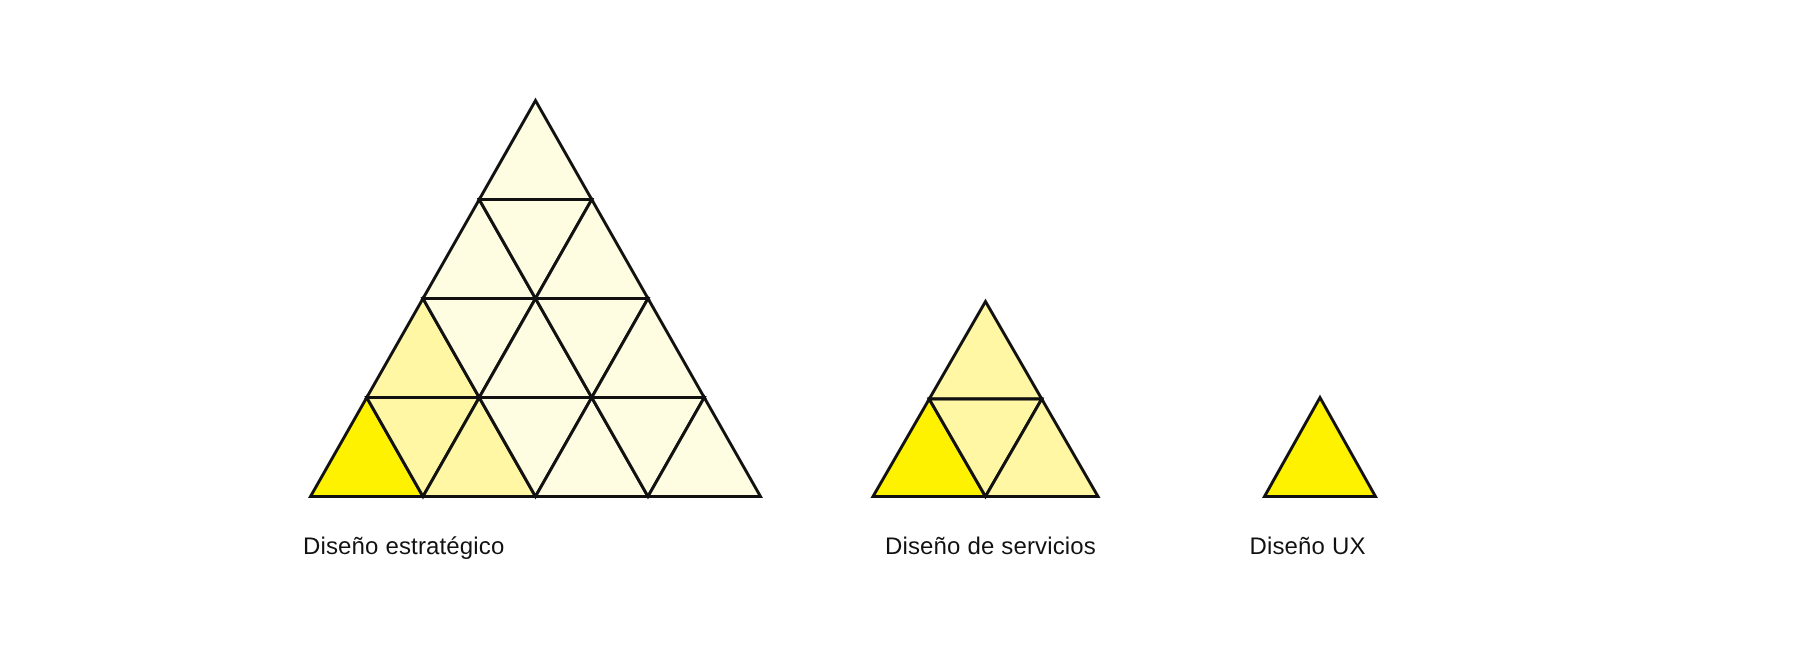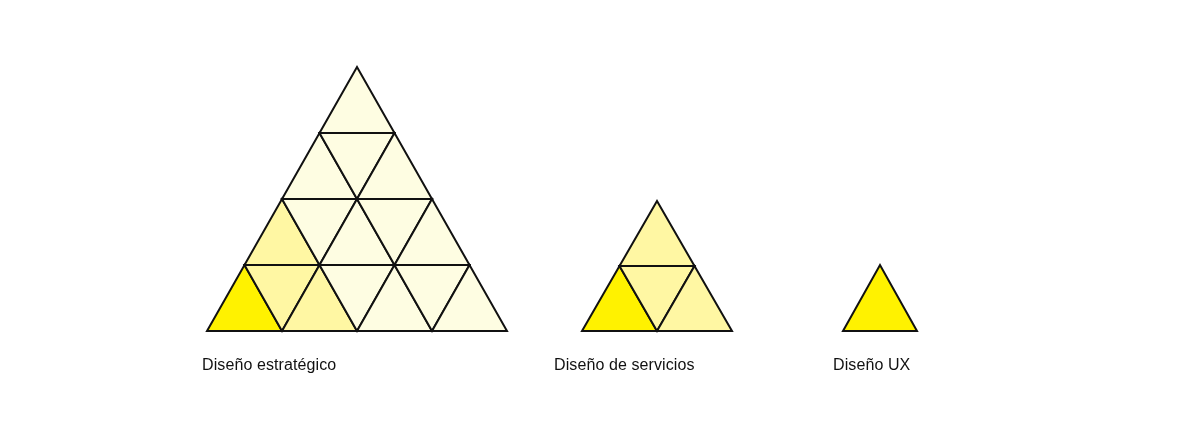--- a/index.html
+++ b/index.html
@@ -56,14 +56,14 @@
       <polygon points="582,331 657,331 619.5,266" fill="#FFF200" stroke="#111111" stroke-width="2" stroke-linejoin="miter"></polygon>
       <polygon points="619.5,266 694.5,266 657,331" fill="#FFF7A3" stroke="#111111" stroke-width="2" stroke-linejoin="miter"></polygon>
       <polygon points="657,331 732,331 694.5,266" fill="#FFF7A3" stroke="#111111" stroke-width="2" stroke-linejoin="miter"></polygon>
     </g>
   <g>
       <polygon points="843,331 917,331 880,265" fill="#FFF200" stroke="#111111" stroke-width="2" stroke-linejoin="miter"></polygon>
     </g>
 </svg>
 
 <div class="pyramid-label" style="left: 202px; top: 356px;">Diseño estratégico</div>
-<div class="pyramid-label" style="left: 554px; top: 356px;">Diseño de servicios</div>
+<div class="pyramid-label" style="left: 590px; top: 356px;">Diseño de servicios</div>
 <div class="pyramid-label" style="left: 833px; top: 356px;">Diseño UX</div>
 
 </body></html>

